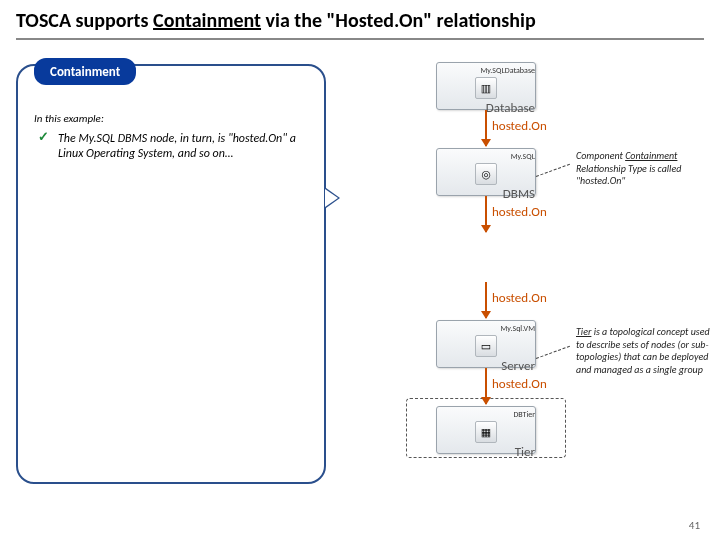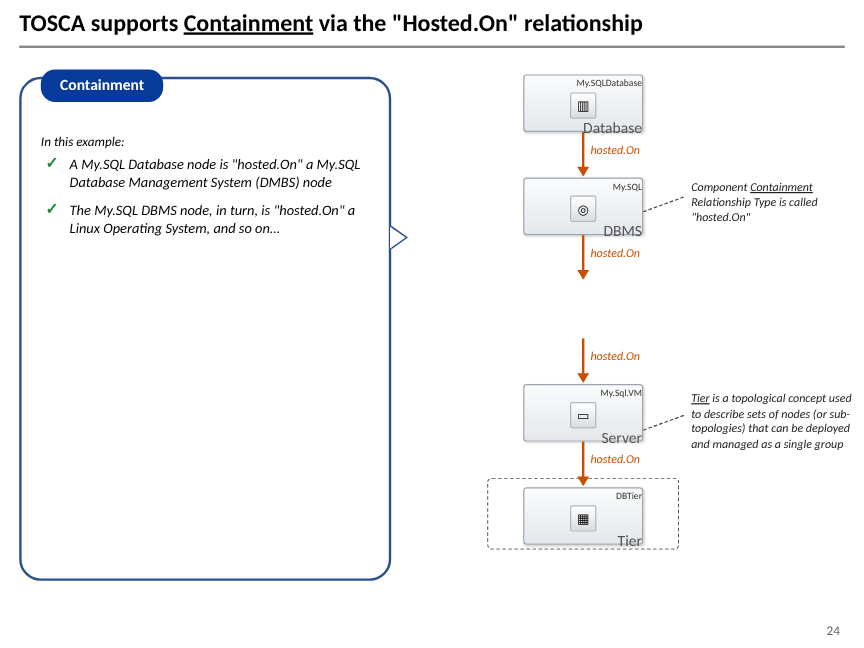--- a/index.html
+++ b/index.html
@@ -20,21 +20,21 @@
 .chk li .term{font-weight:700;text-decoration:underline;font-style:normal}
 .sub{font-size:11px;font-style:italic;margin:10px 0 2px 2px}
 .diagram{position:absolute;left:350px;top:0;width:330px;height:430px}
 .tier{position:absolute;left:40px;top:340px;width:160px;height:60px;border:1px dashed #555;border-radius:4px;box-sizing:border-box}
 .node{position:absolute;width:100px;height:48px;border:1px solid #9aa3ac;border-radius:3px;background:linear-gradient(#fafbfc,#e4e8ec);box-sizing:border-box;padding:2px 0;text-align:right;box-shadow:1px 1px 2px rgba(0,0,0,0.15)}
 .node .nm{font-size:8px;color:#333}
 .node .tp{font-size:13px;color:#555;margin-top:1px}
 .node .icon{width:20px;height:20px;margin:2px auto 0;border:1px solid #b0b6bc;border-radius:2px;background:linear-gradient(#fff,#d9dde1);display:flex;align-items:center;justify-content:center;font-size:11px}
 .arrow{position:absolute;width:2px;background:#c94f00}
 .arrow::after{content:"";position:absolute;left:-4px;bottom:-1px;width:0;height:0;border-left:5px solid transparent;border-right:5px solid transparent;border-top:8px solid #c94f00}
-.arrow-label{position:absolute;font-size:10px;color:#c94f00;font-style:italic;white-space:nowrap}
+.arrow-label{position:absolute;font-size:13px;color:#c94f00;white-space:nowrap}
 .note{position:absolute;font-size:10px;font-style:italic;color:#222;line-height:1.25;width:140px}
 .note .u{text-decoration:underline}
 .note-line{position:absolute;border-top:1px dashed #444;transform-origin:left center}
 .pagenum{position:absolute;right:20px;bottom:8px;font-size:11px;color:#666}
 </style>
 </head>
 <body>
 
 <div class="slide">
 
@@ -42,21 +42,20 @@
     <span>TOSCA supports </span><span class="u">Containment</span><span> via the "Hosted.On" relationship</span>
   </div>
   <div class="title-rule"></div>
 
   <div class="body">
 
     <div class="speech">
       <div class="pill">Containment</div>
       <div class="sub">In this example:</div>
       <ul class="chk">
-        <li>A My.SQL Database node is "hosted.On" a My.SQL Database Management System (DMBS) node</li>
         <li>The My.SQL DBMS node, in turn, is "hosted.On" a Linux Operating System, and so on…</li>
       </ul>
     </div>
     <div class="speech-tail"></div>
 
     <div class="diagram">
       <div class="tier"></div>
 
       <div class="node" style="left:70px;top:4px">
         <div class="nm">My.SQLDatabase</div>
@@ -100,14 +99,14 @@
       </div>
       <div class="note-line" style="left:170px;top:118px;width:36px;transform:rotate(-20deg)"></div>
 
       <div class="note" style="left:210px;top:268px">
         <span class="u">Tier</span><span> is a topological concept used to describe sets of nodes (or sub-topologies) that can be deployed and managed as a single group</span>
       </div>
       <div class="note-line" style="left:170px;top:300px;width:36px;transform:rotate(-20deg)"></div>
     </div>
   </div>
 
-  <div class="pagenum">24</div>
+  <div class="pagenum">41</div>
 </div>
 
 </body></html>

